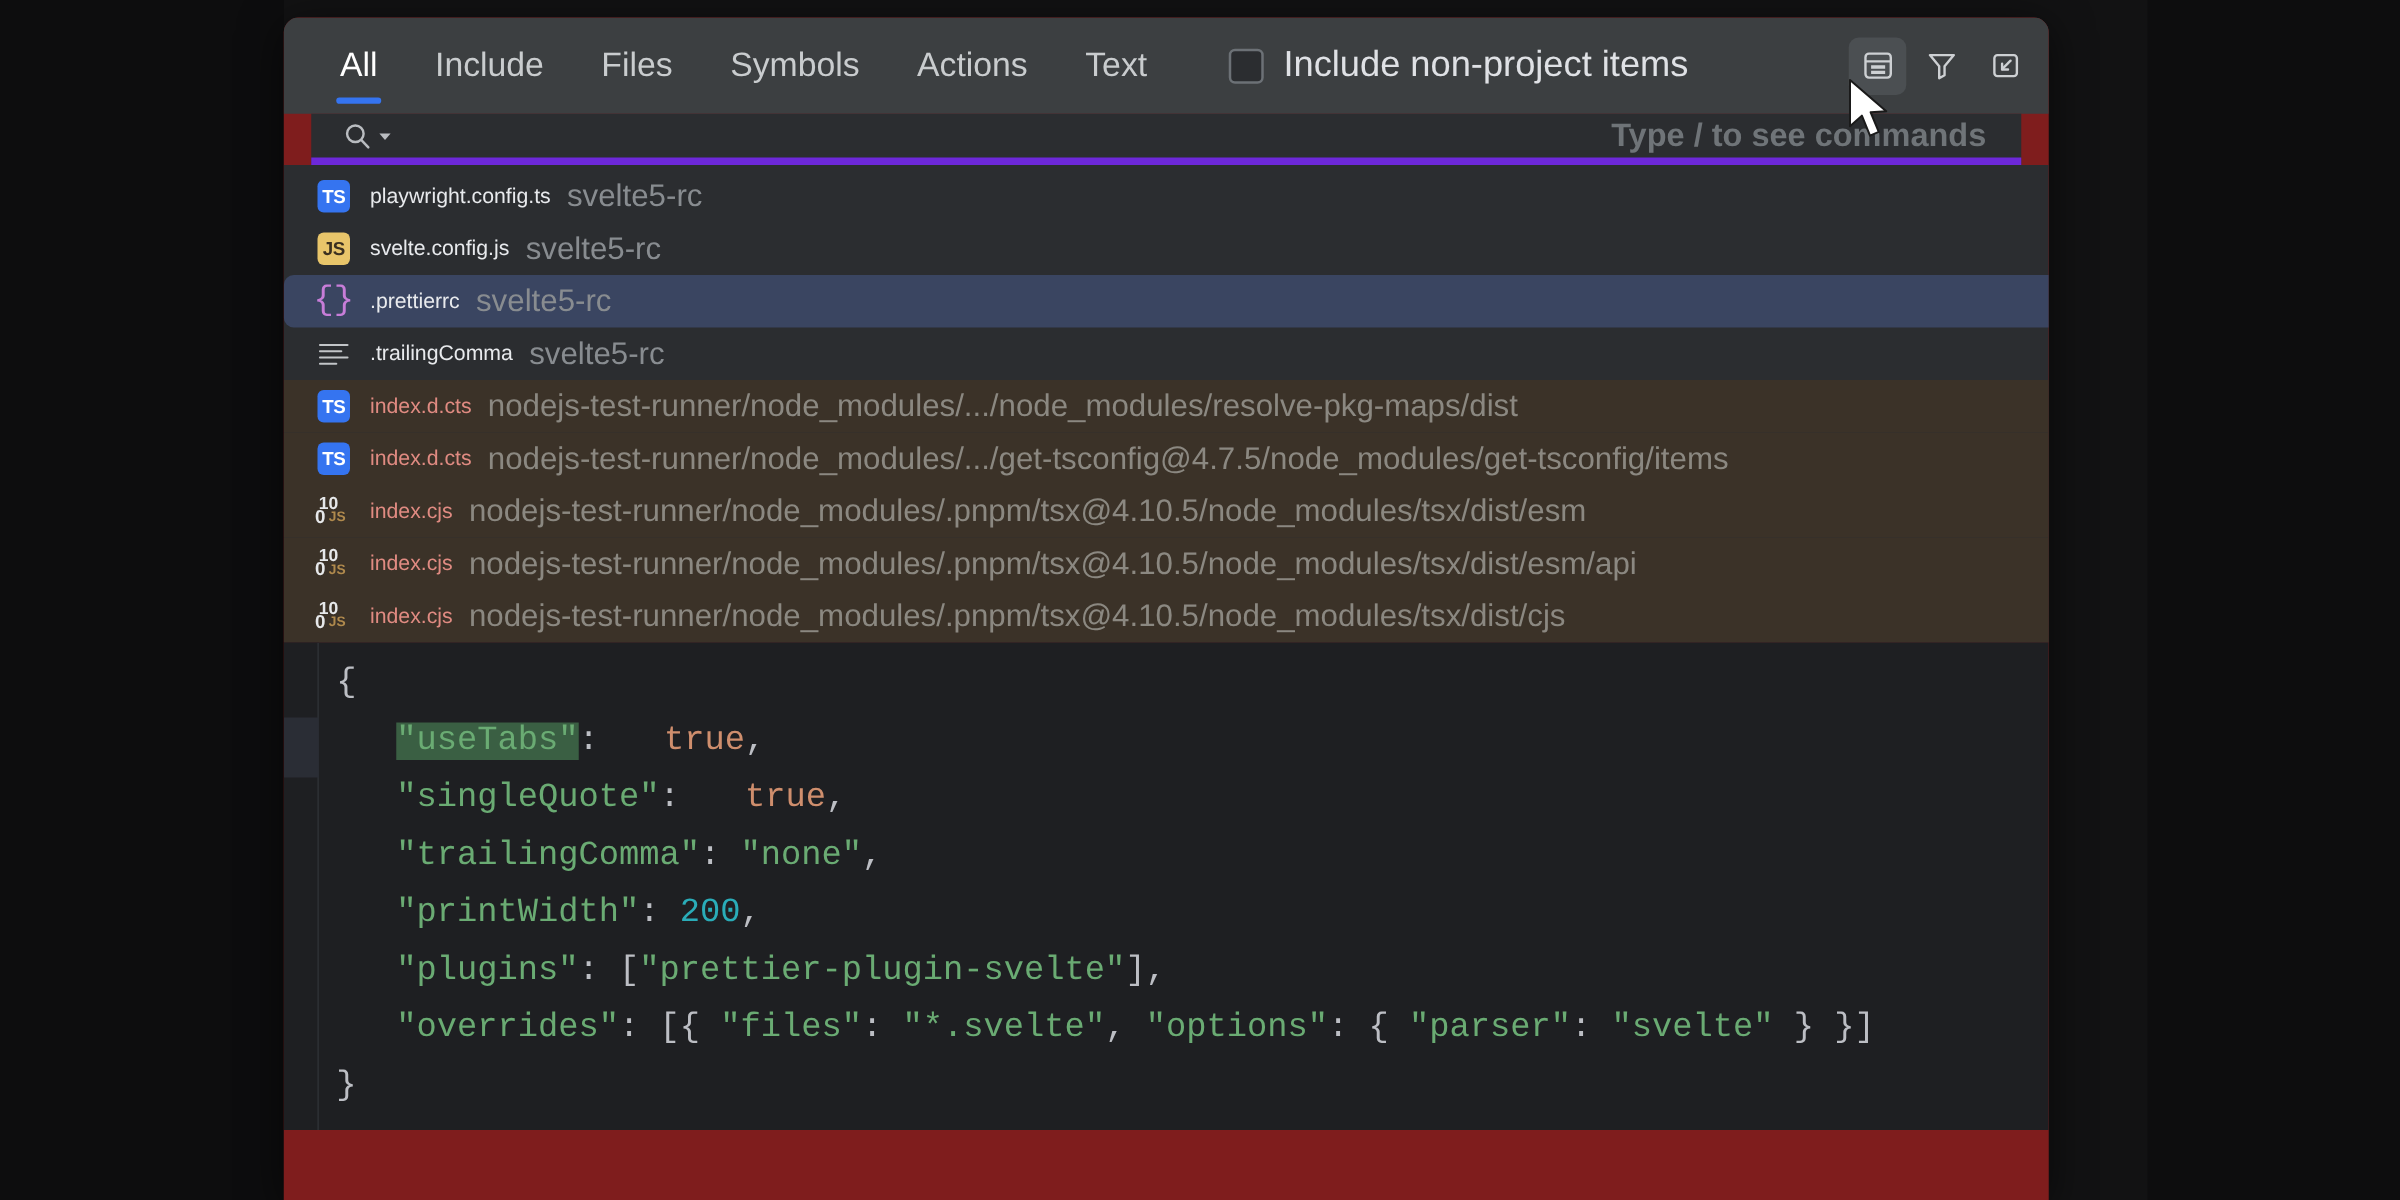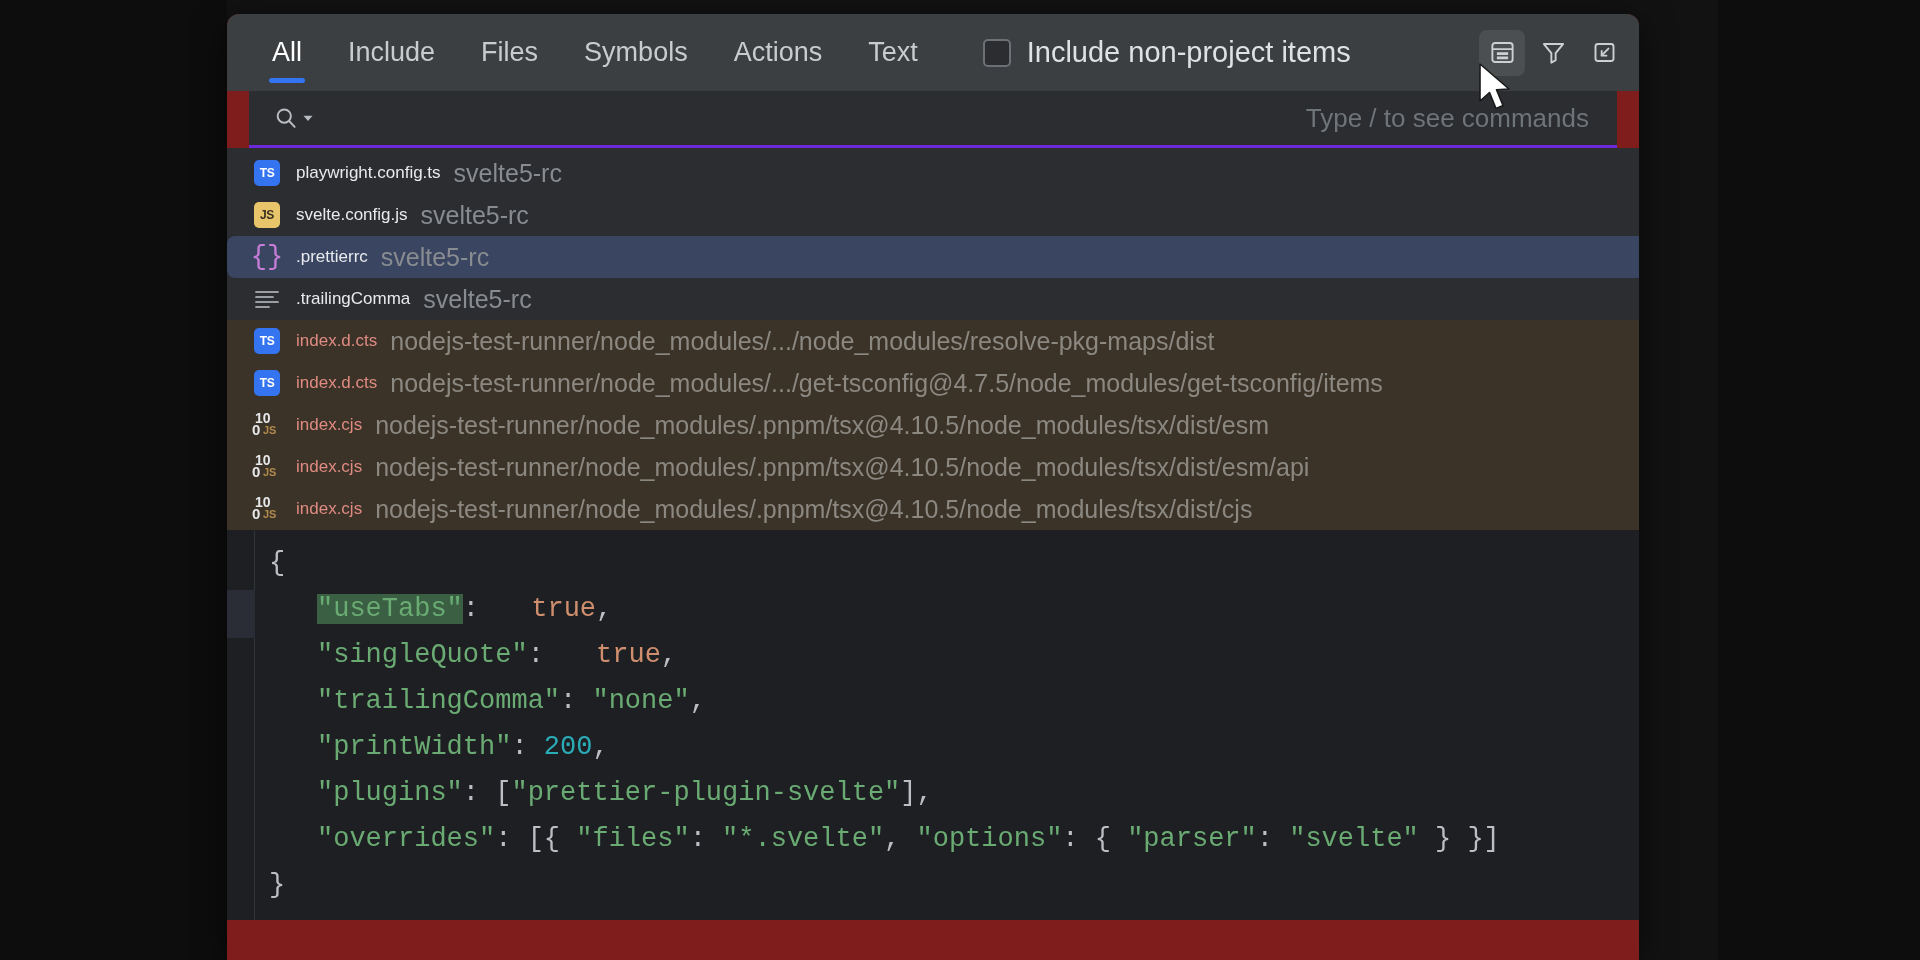--- a/index.html
+++ b/index.html
@@ -80,26 +80,27 @@
     width: 46px; height: 46px;
     border-radius: 8px;
     display: flex; align-items: center; justify-content: center;
     cursor: pointer;
   }
   .hbtn.hovered { background: #4b4f52; }
 
   
   #searchrow {
     position: relative;
-    height: 57px;
+    height: 41px;
     background: #2b2d30;
     display: flex; align-items: center;
     padding: 0 28px 0 24px;
-    border-bottom: 3px solid #6d28d9;
+    border-bottom: 6px solid #6d28d9;
     margin: 0 22px;
+    font-weight: bold;
   }
   #search-input-text {
     flex: 1; font-size: 25px; color: #e3e5e8;
     margin-left: 16px; background: none; border: none; outline: none;
   }
   #search-hint {
     font-size: 26px; color: #6f7478; white-space: nowrap;
   }
 
   
@@ -128,21 +129,21 @@
     border-radius: 8px 0 0 8px;
     margin-left: 0;
   }
 
   
   .badge {
     width: 26px; height: 26px;
     border-radius: 5px;
     display: flex; align-items: center; justify-content: center;
     font-family: "Liberation Sans", sans-serif;
-    font-size: 12px; font-weight: bold;
+    font-size: 15px; font-weight: bold;
     letter-spacing: -.3px;
   }
   .badge.ts { background: #3574f0; color: #ffffff; }
   .badge.js { background: #e8c56a; color: #3a3020; }
 
   
   #preview {
     position: relative;
     background: #1e1f22;
     height: 390px;

